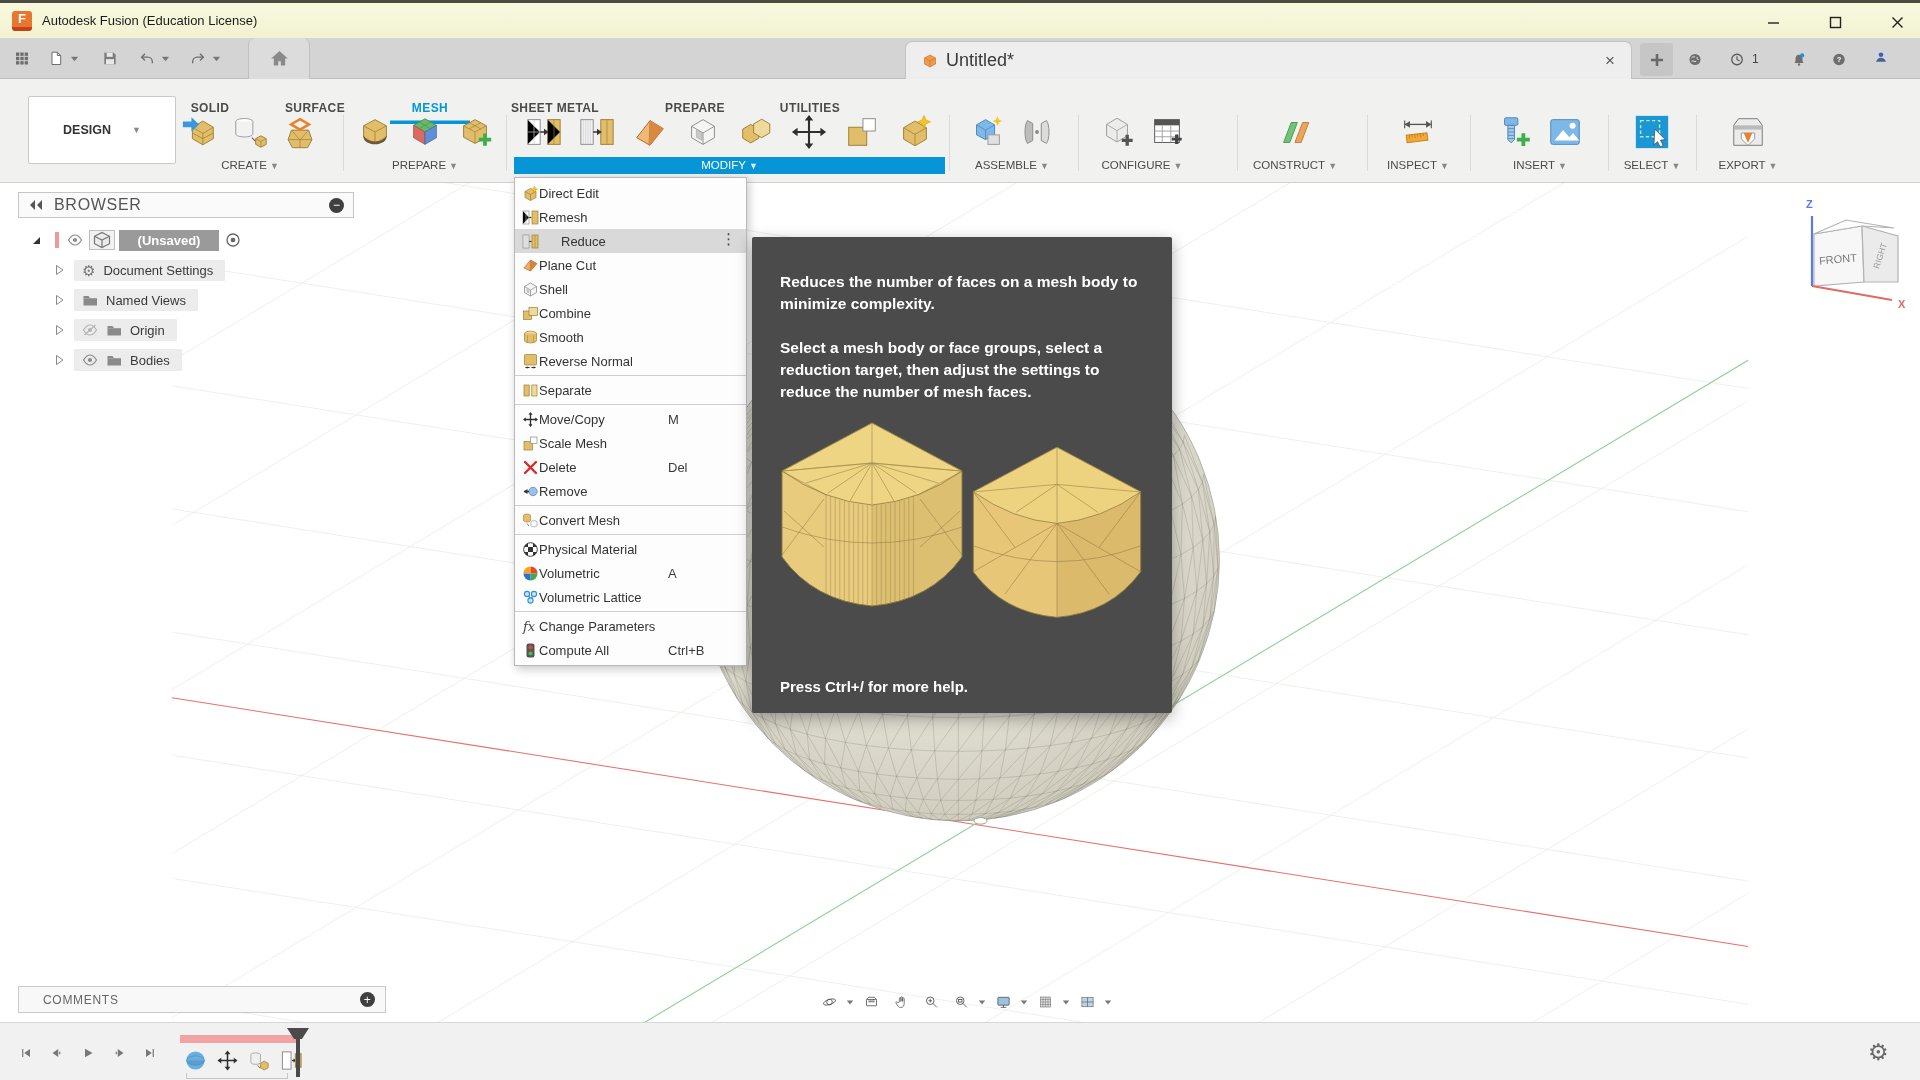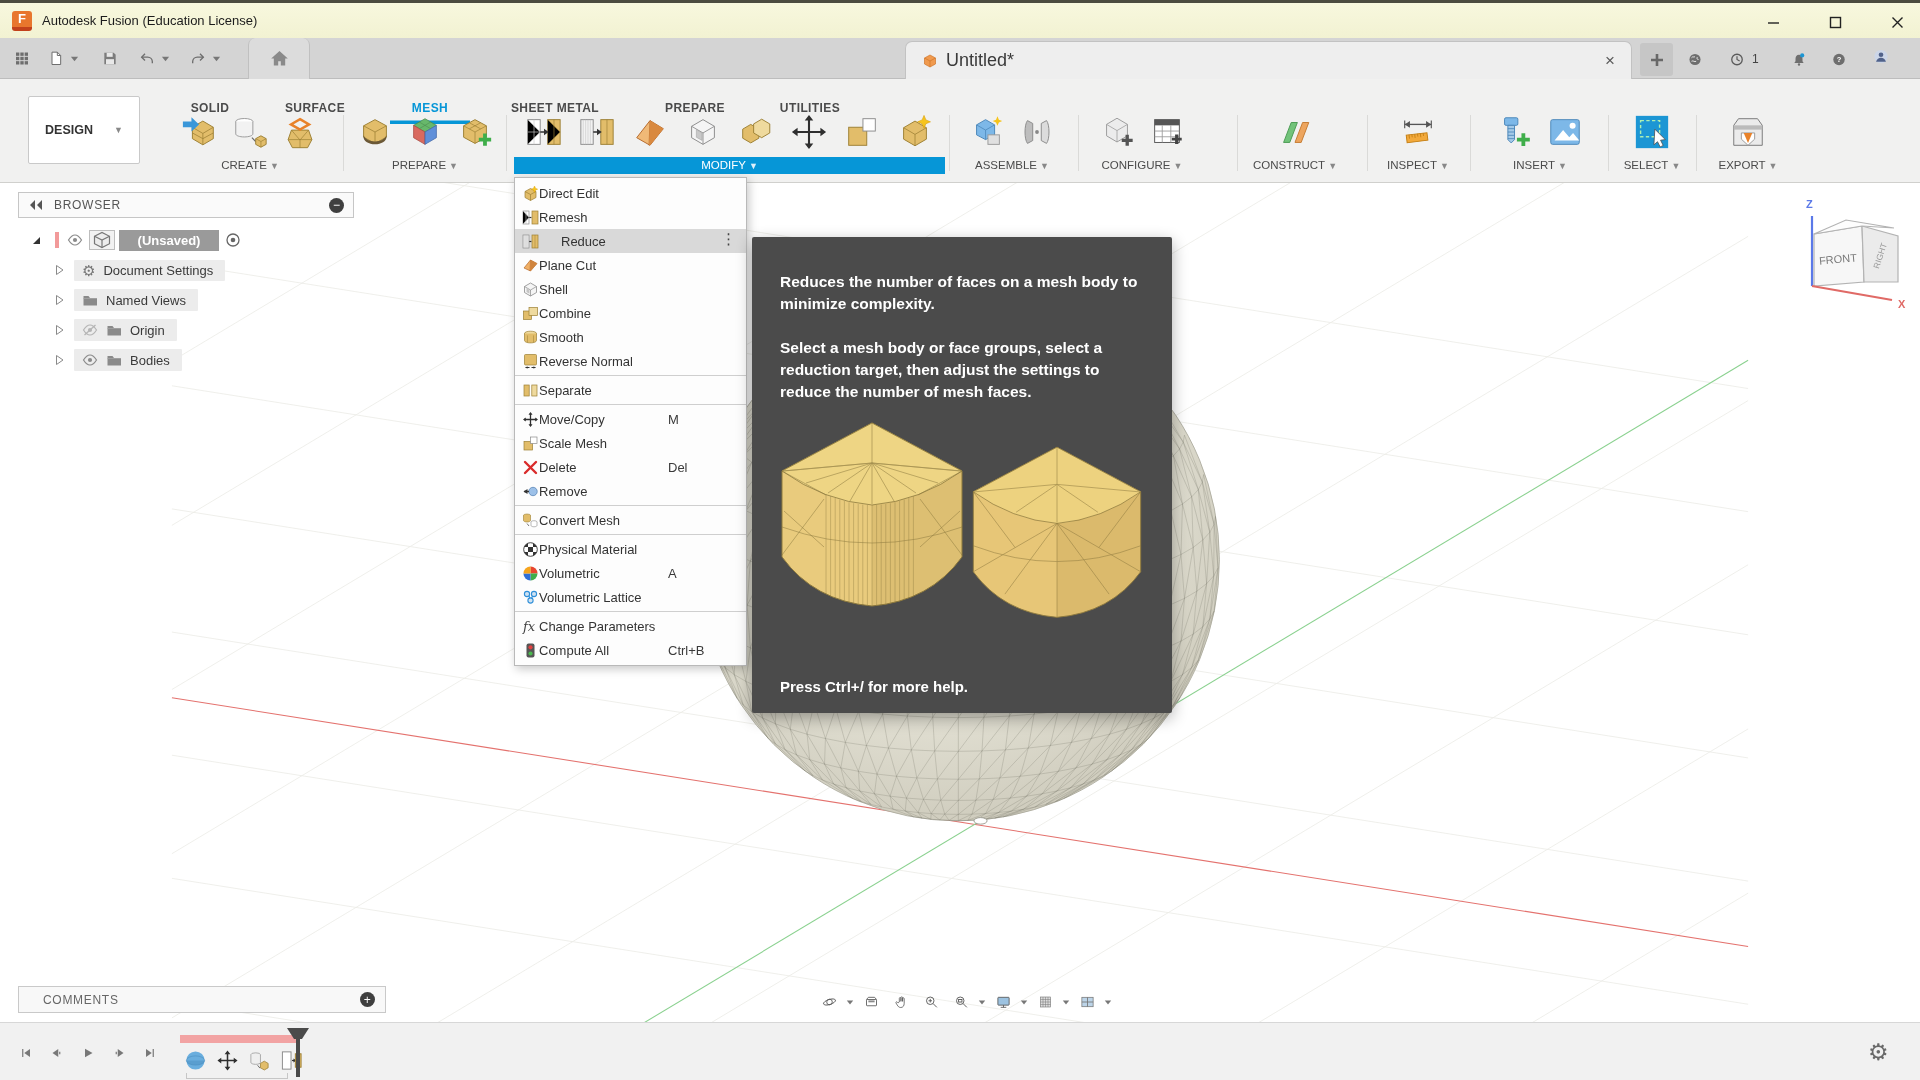--- a/index.html
+++ b/index.html
@@ -39,21 +39,21 @@
     border:none;border-radius:3px;display:flex;align-items:center;justify-content:center;cursor:pointer;}
   .newtab svg{width:16px;height:16px;}
   .appbar-ic{position:absolute;top:8px;width:26px;height:26px;display:flex;align-items:center;
     justify-content:center;background:none;border:none;cursor:pointer;}
   .appbar-ic svg{width:23px;height:23px;}
   .job-count{position:absolute;left:1752px;top:14px;font-size:12px;color:#444;}
 
   
   .ribbon{position:absolute;left:0;top:79px;width:1920px;height:104px;background:#f1f1f0;
     border-bottom:1px solid #d0d0cd;}
-  .design-btn{position:absolute;left:28px;top:17px;width:112px;height:68px;background:#fff;
+  .design-btn{position:absolute;left:28px;top:17px;width:148px;height:68px;background:#fff;
     border:1px solid #c9c9c9;border-radius:2px;display:flex;align-items:center;justify-content:center;
     gap:18px;font-size:12.5px;font-weight:bold;color:#333;cursor:pointer;}
   .rtabs{position:absolute;left:170px;top:16px;height:29px;display:flex;}
   .rtab{height:29px;line-height:27px;text-align:center;font-size:12px;font-weight:bold;
     color:#4b4b4b;letter-spacing:.4px;cursor:pointer;}
   .rtab.active{color:#0696d7;box-shadow:inset 0 -3.5px 0 #0696d7;}
   .group{position:absolute;top:28px;height:68px;}
   .gicons{display:flex;justify-content:center;align-items:center;gap:8px;height:50px;}
   .ticon{width:42px;height:42px;display:flex;align-items:center;justify-content:center;cursor:pointer;}
   .ticon svg{width:38px;height:38px;}
@@ -70,21 +70,21 @@
   #grid-lines line{stroke:#ebebe7;stroke-width:1;}
   #sphere-wire line{stroke:rgba(104,104,92,.40);stroke-width:.7;}
 
   
   #viewcube{position:absolute;left:1798px;top:190px;width:120px;height:125px;cursor:pointer;}
 
   
   .bpanel{position:absolute;left:18px;top:192px;width:336px;}
   .bheader{height:26px;background:#fafafa;border:1px solid #c6c6c6;display:flex;align-items:center;
     padding:0 9px;}
-  .btitle{font-size:12px;color:#555;letter-spacing:.7px;margin-left:10px;}
+  .btitle{font-size:16px;color:#555;letter-spacing:.7px;margin-left:10px;}
   .bminus{margin-left:auto;width:15px;height:15px;border-radius:50%;background:#3f3f3f;color:#fff;
     display:flex;align-items:center;justify-content:center;font-size:12px;line-height:1;cursor:pointer;}
   .brow{display:flex;align-items:center;height:24px;margin-top:6px;font-size:13px;color:#3a3a3a;}
   .tri{width:14px;height:14px;display:flex;flex:none;cursor:pointer;}
   .tri svg{width:14px;height:14px;}
   .pill{display:flex;align-items:center;gap:8px;background:#ececec;border-radius:1px;
     padding:3px 12px 3px 8px;margin-left:8px;cursor:pointer;}
   .redbar{width:4px;height:16px;background:#f29a9a;margin-left:12px;flex:none;}
   .bicon{width:16px;height:16px;display:flex;flex:none;}
   .bicon svg{width:16px;height:16px;}

